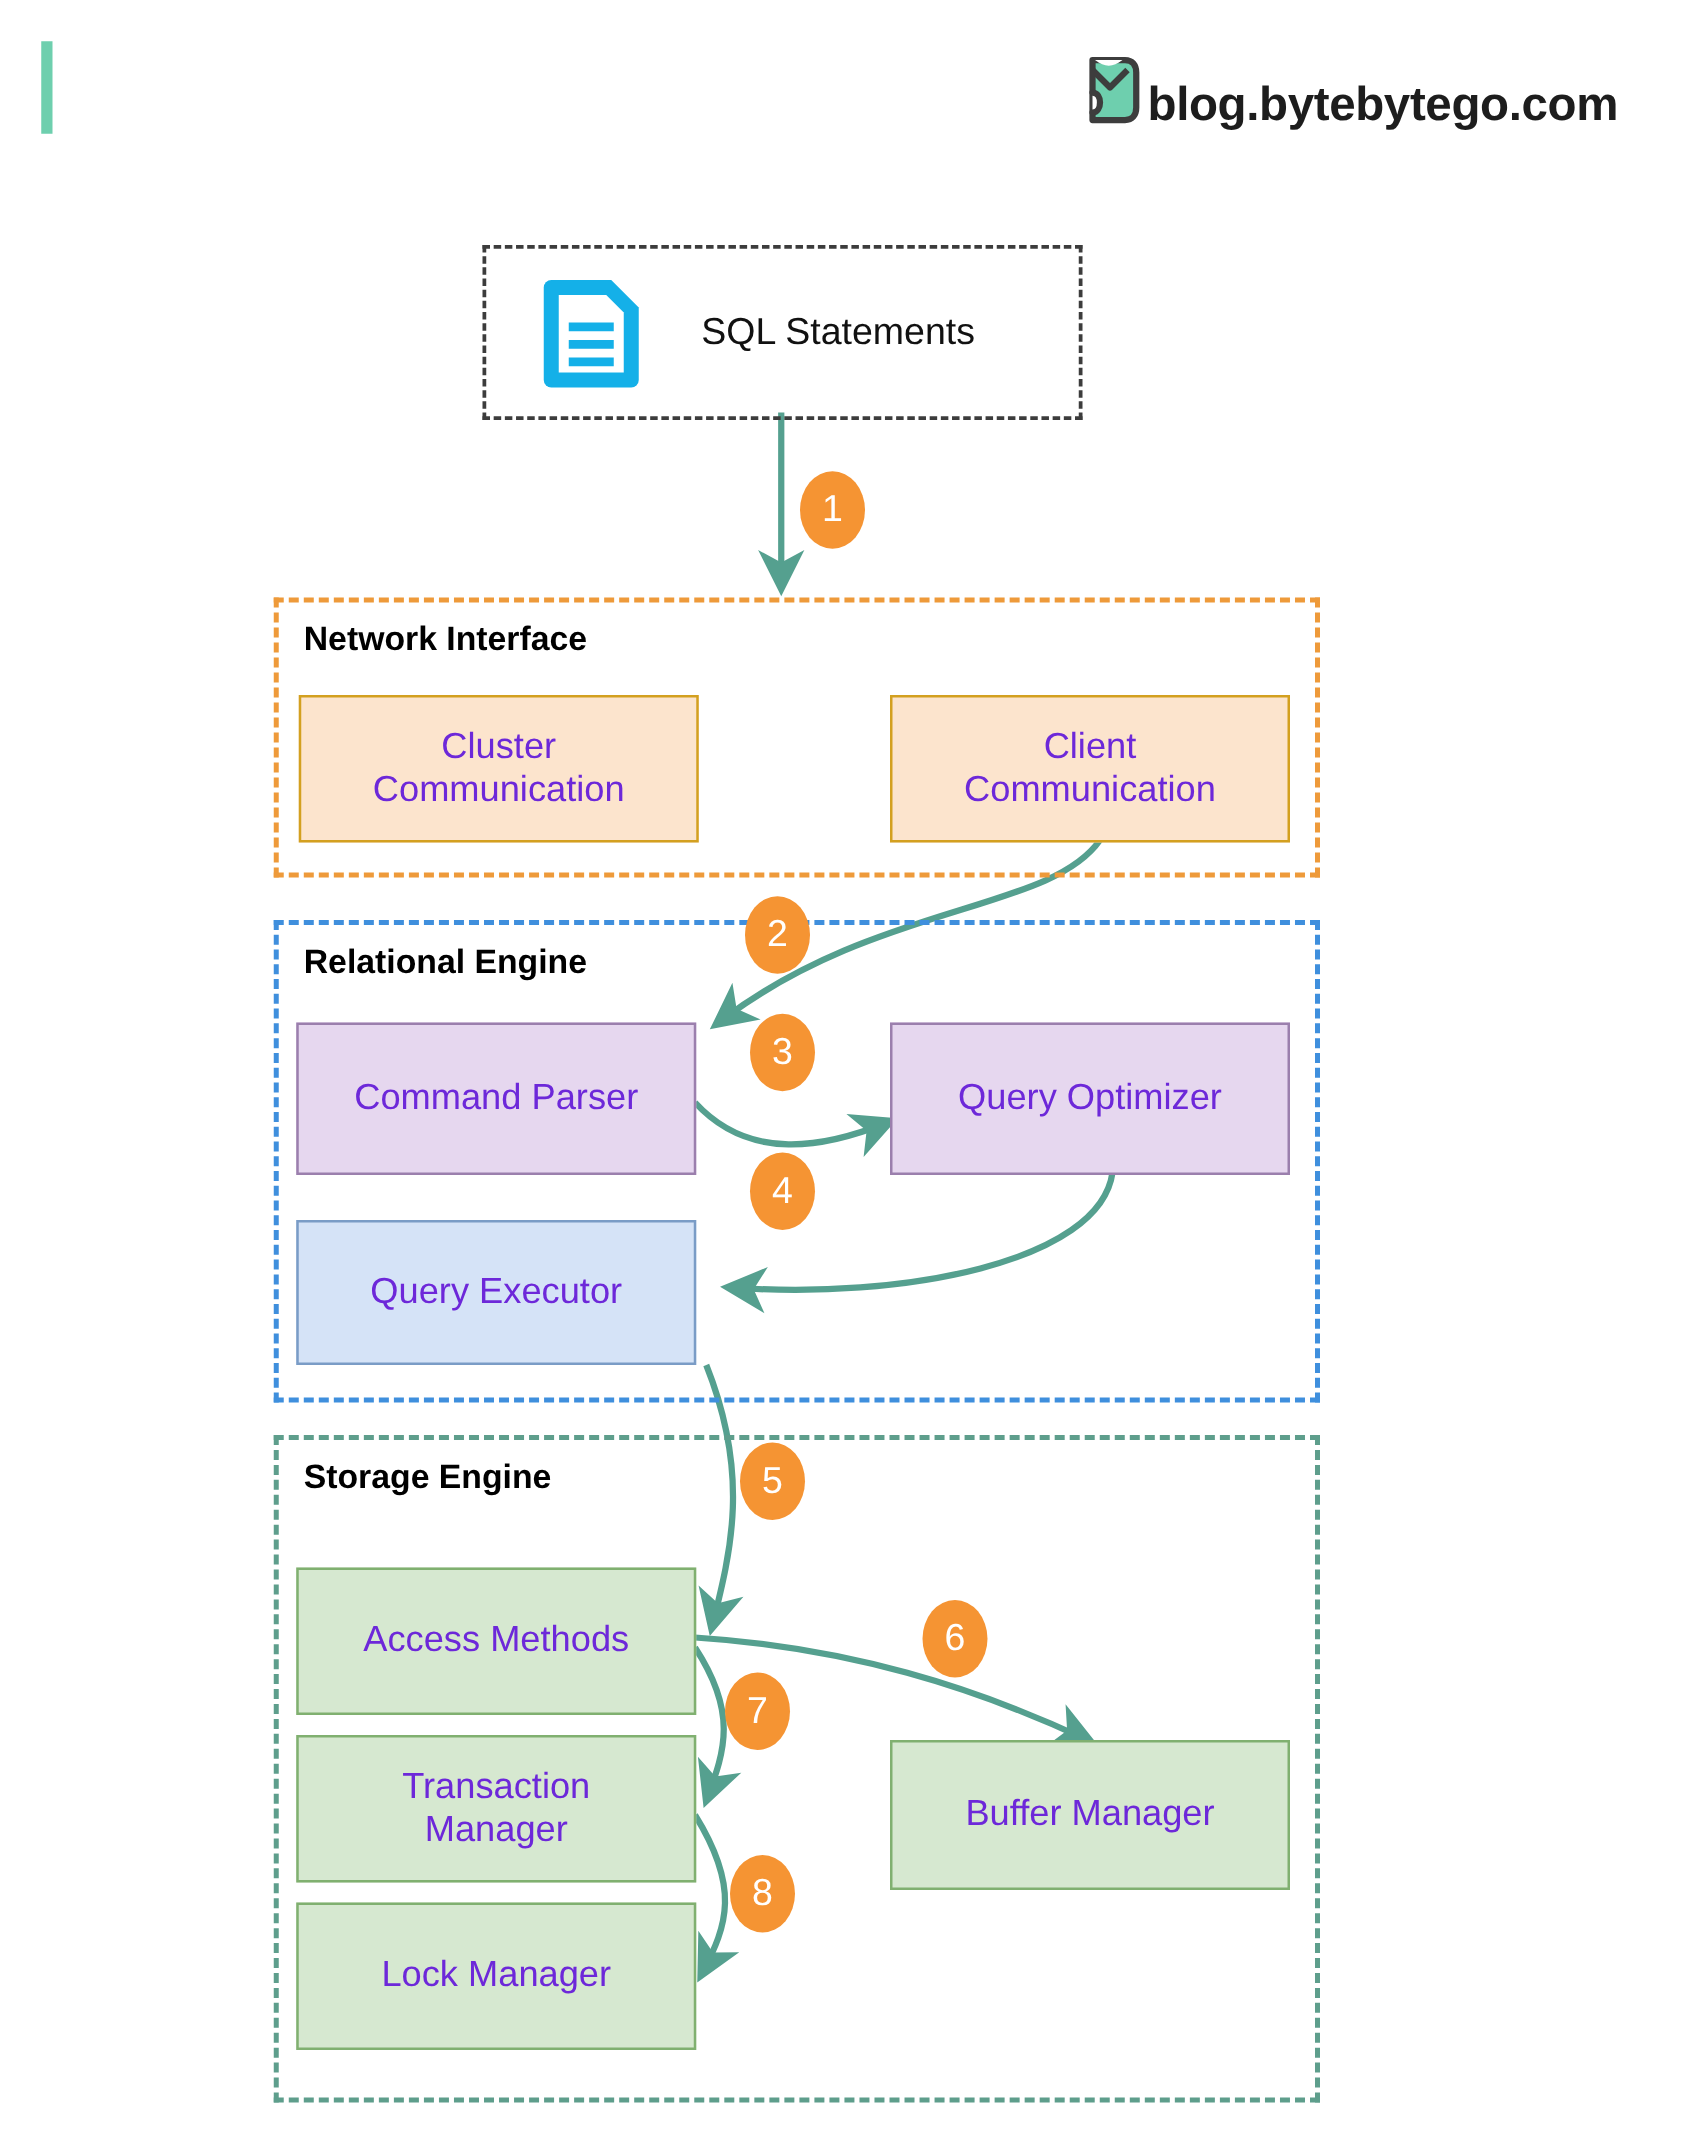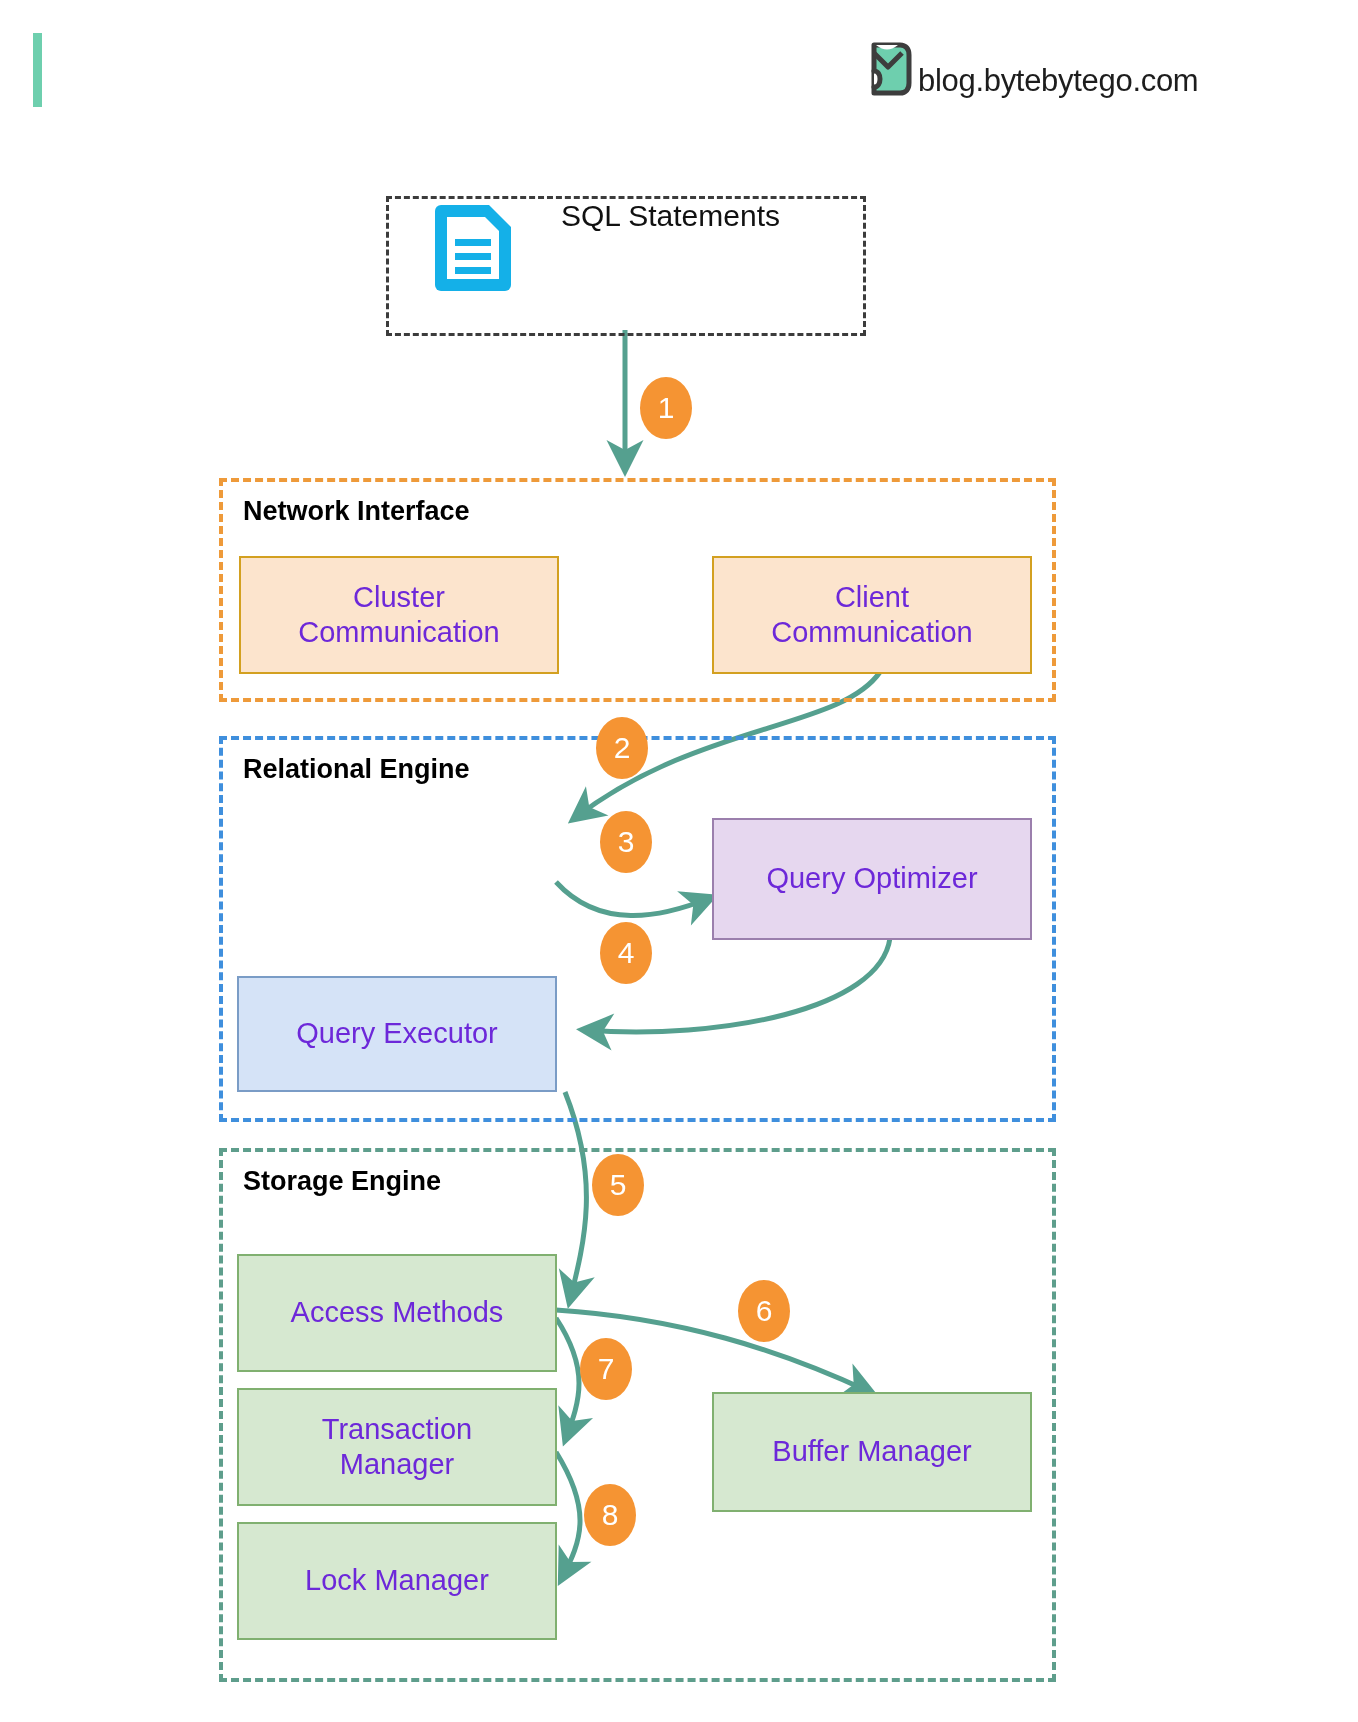--- a/index.html
+++ b/index.html
@@ -40,22 +40,22 @@
   }
   .brand {
     position: absolute;
     left: 868px; top: 38px;
     display: flex;
     align-items: center;
     gap: 6px;
   }
   .brand-logo { width: 44px; height: 56px; display: block; }
   .brand-text {
-    font-size: 31px;
-    font-weight: 400;
+    font-size: 38px;
+    font-weight: 700;
     color: #1d1d1d;
     font-family: "Liberation Sans", sans-serif;
     letter-spacing: -0.3px;
     white-space: nowrap;
     margin-top: 25px;
   }
 
   
   .group {
     position: absolute;
@@ -92,20 +92,21 @@
   .node.orange { background: #fce4cd; border-color: #d3a020; }
   .node.purple { background: #e6d7ef; border-color: #9b7fad; }
   .node.blue   { background: #d5e3f7; border-color: #7a9cc6; }
   .node.green  { background: #d6e8d0; border-color: #80b070; }
 
   
   .sql-box {
     position: absolute;
     border: 3px dashed #3c3c3c;
     display: flex;
+    align-items: center;
     padding-left: 42px;
     gap: 42px;
   }
   .sql-icon { width: 88px; height: 96px; flex: 0 0 auto; }
   .sql-label {
     font-size: 30px;
     color: #111111;
     white-space: nowrap;
   }
 
@@ -194,20 +195,21 @@
   </div>
   <div class="node orange" style="left:712px; top:556px; width:320px; height:118px;">
     <span>
       <span>Client</span><br><span>Communication</span>
     </span>
   </div>
 
   <div class="group grp-relational" style="left:219px; top:736px; width:837px; height:386px;">
     <div class="group-label">Relational Engine</div>
   </div>
+  <div class="node purple" style="left:237px; top:818px; width:320px; height:122px;">Command Parser</div>
   <div class="node purple" style="left:712px; top:818px; width:320px; height:122px;">Query Optimizer</div>
   <div class="node blue" style="left:237px; top:976px; width:320px; height:116px;text-align:right;">Query Executor</div>
 
   <div class="group grp-storage" style="left:219px; top:1148px; width:837px; height:534px;">
     <div class="group-label">Storage Engine</div>
   </div>
   <div class="node green" style="left:237px; top:1254px; width:320px; height:118px;">Access Methods</div>
   <div class="node green" style="left:237px; top:1388px; width:320px; height:118px;">
     <span>
       <span>Transaction</span><br><span>Manager</span>

